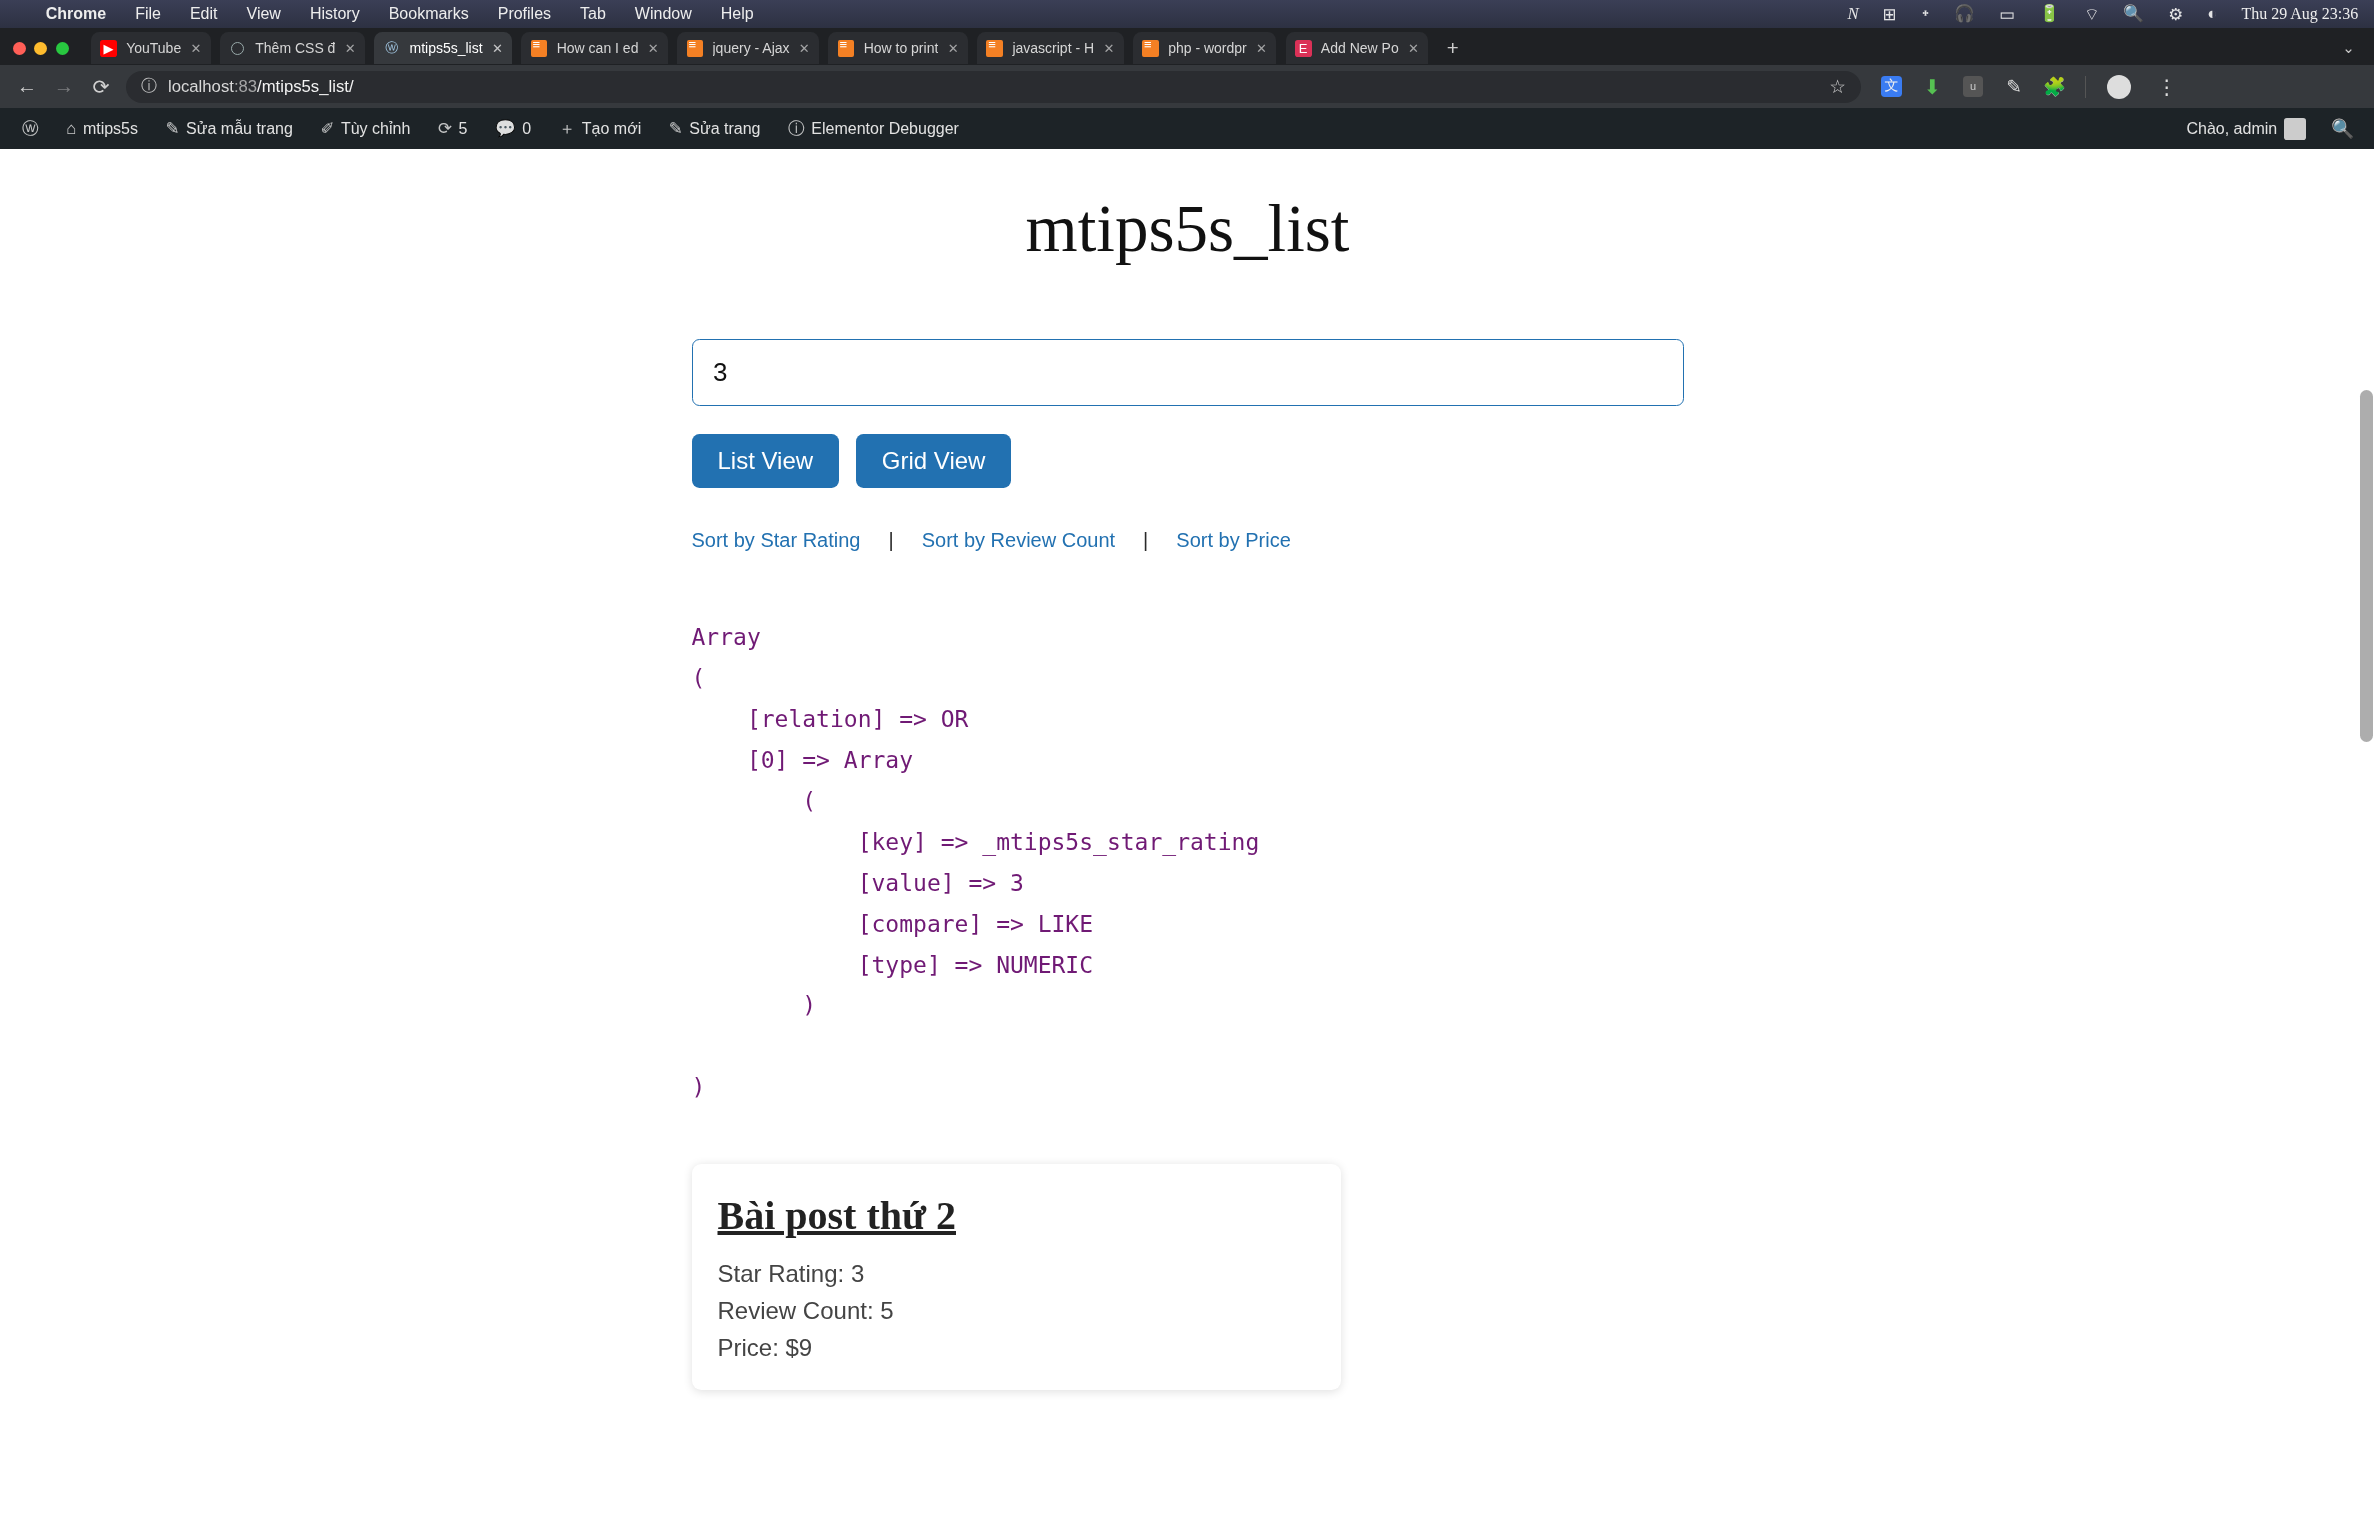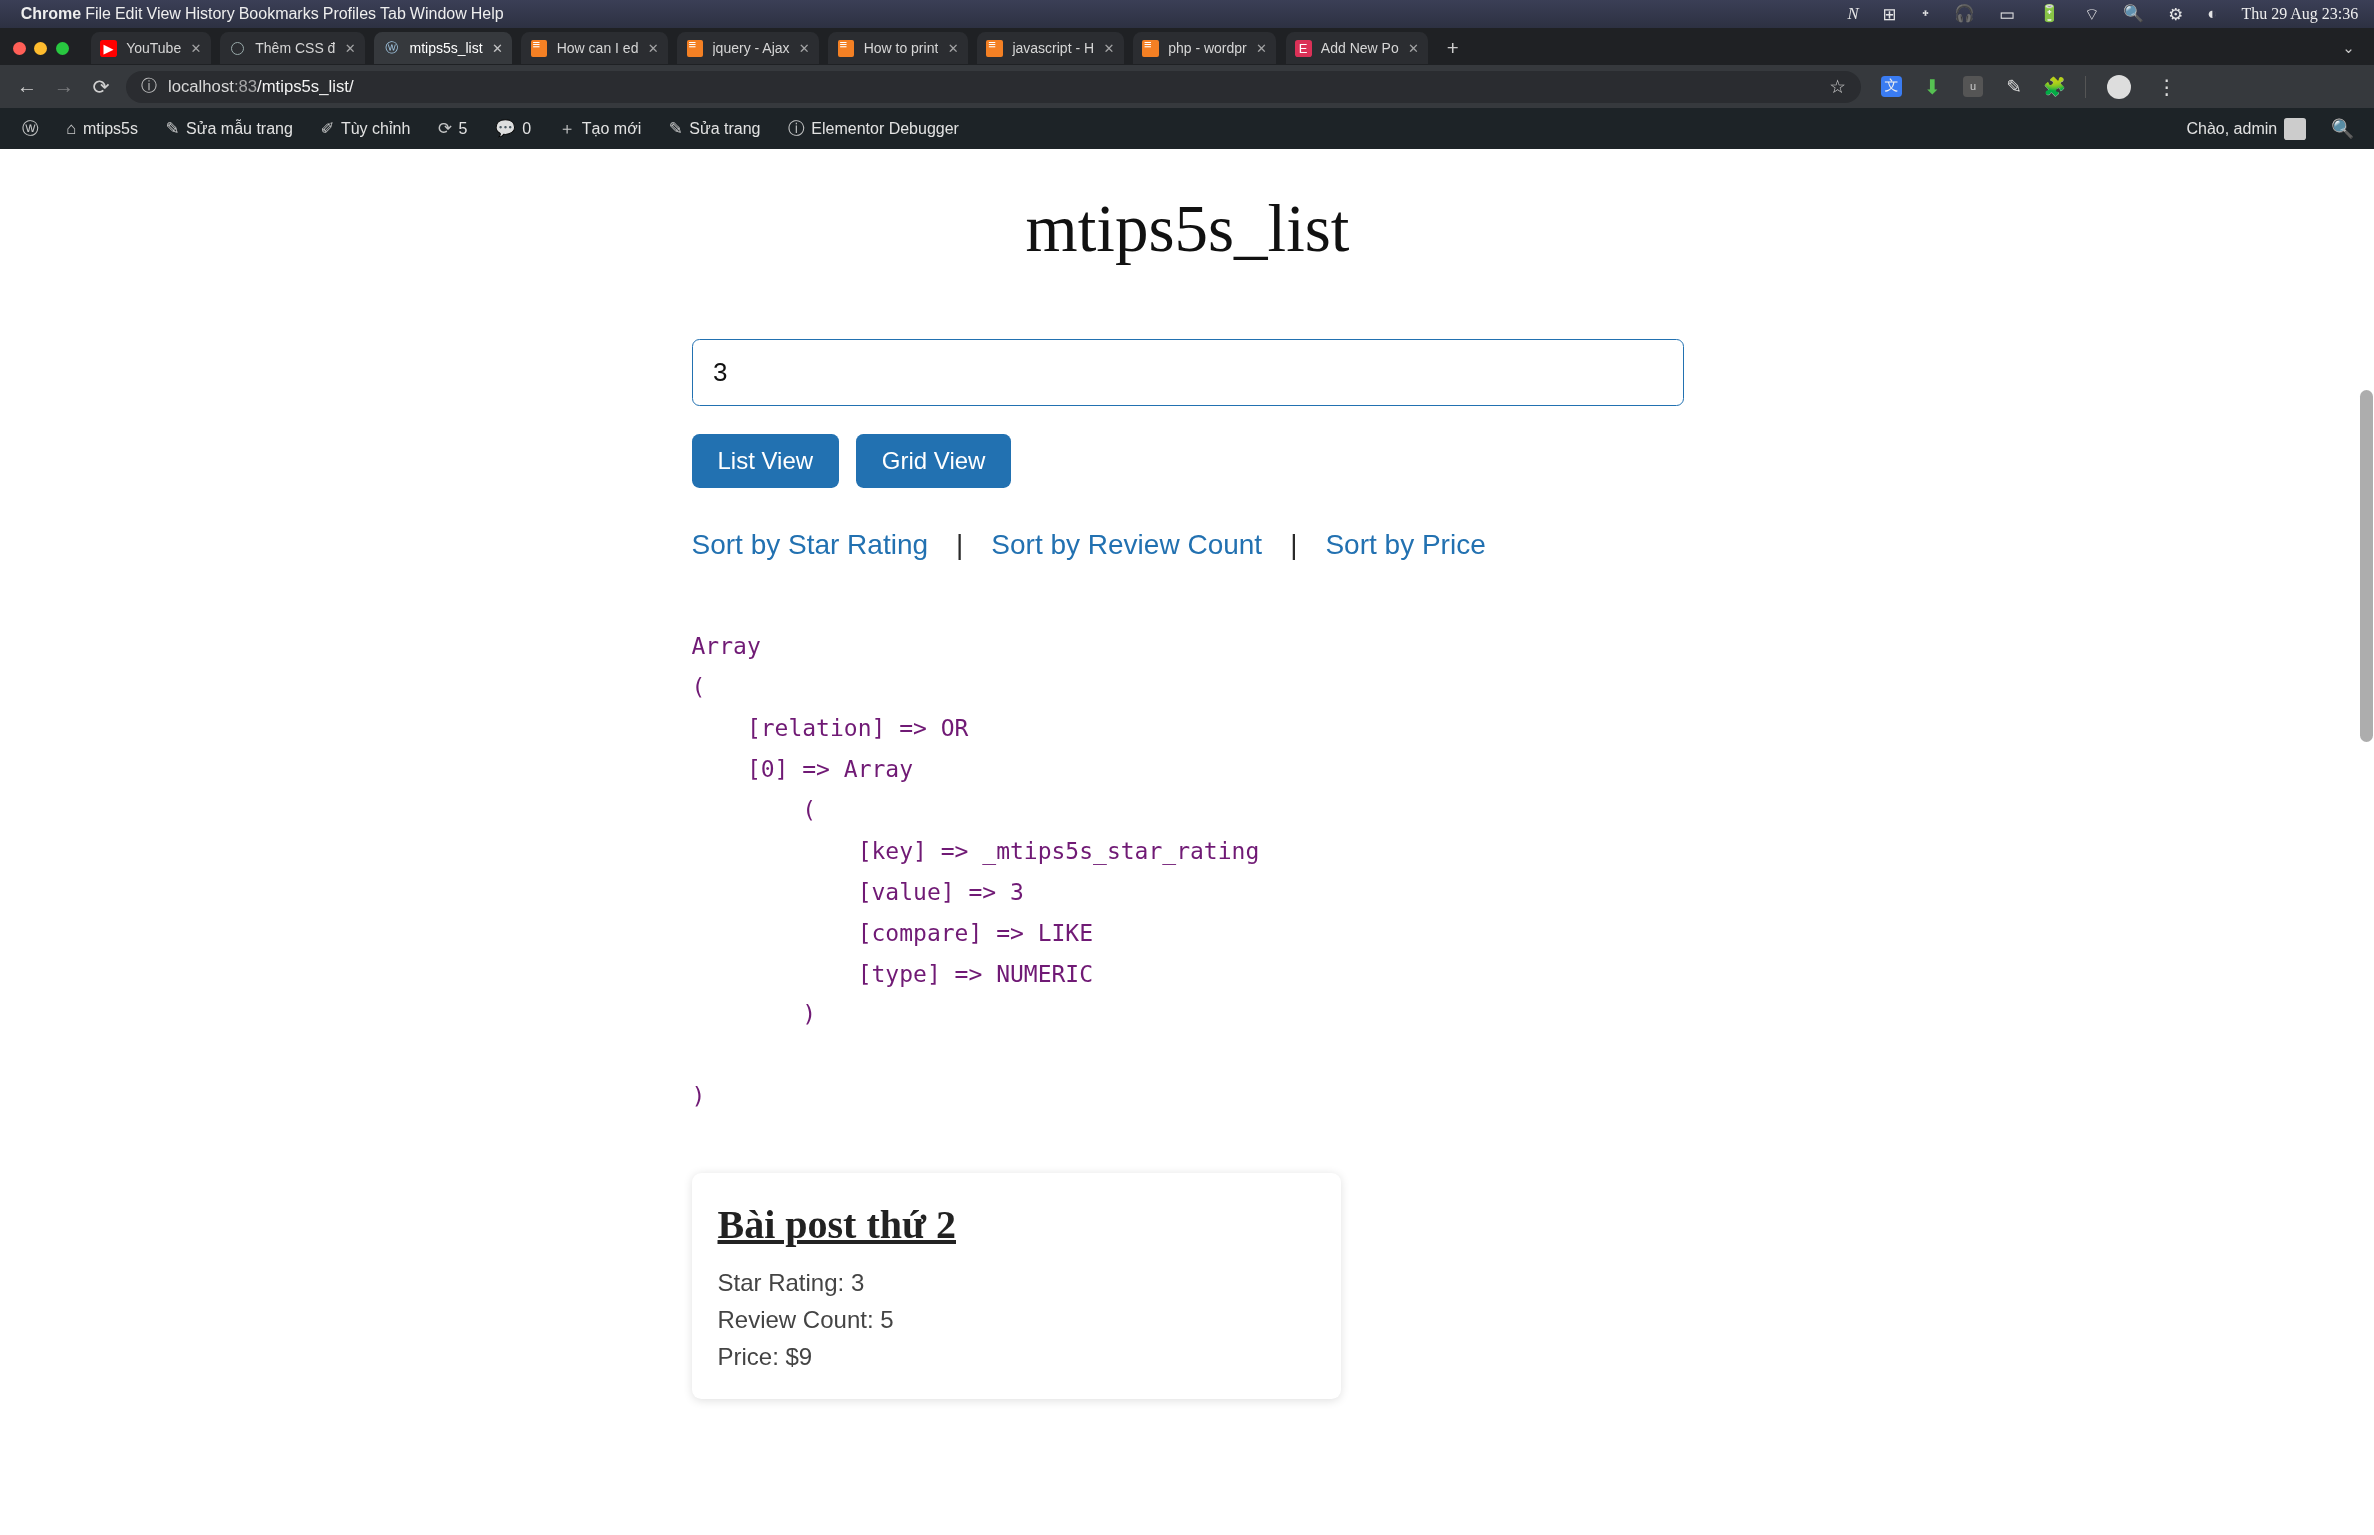--- a/index.html
+++ b/index.html
@@ -16,21 +16,21 @@
     .mac-menubar {
       height: 28px;
       background: linear-gradient(180deg, #3b3f56 0%, #2d3142 100%);
       display: flex;
       align-items: center;
       padding: 0 16.7px;
       color: #eee;
       font-size: 16px;
       justify-content: space-between;
     }
-    .mac-menubar .left { display: flex; align-items: center; gap: 4px; }
+    .mac-menubar .left { display: flex; align-items: center; gap: 29px; }
     .mac-menubar .left .logo { font-size: 17.6px; }
     .mac-menubar .left .app { font-weight: 600; }
     .mac-menubar .right { display: flex; align-items: center; gap: 24px; }
     .mac-menubar .right .icon { font-size: 16.7px; opacity: .95; }
     .mac-menubar .datetime { font-size: 16px; font-family: Liberation Serif, serif; }
 
     
     .chrome-window { background: #1f2124; }
     .tab-strip {
       height: 37px;
@@ -172,21 +172,21 @@
       border-radius: 7.4px;
       font-size: 24px;
       padding: 13px 26px;
     }
 
     .sort-row {
       display: flex;
       align-items: center;
       gap: 28px;
       margin-top: 41px;
-      font-size: 28px;
+      font-size: 20px;
       color: #2271b1;
     }
     .sort-row .sep { color: #2a2a2a; }
     .sort-link { color: #2271b1; text-decoration: none; }
 
     .code-dump {
       margin-top: 65px;
       font-family: ui-monospace, SFMono-Regular, Menlo, Monaco, Consolas, monospace;
       font-size: 23px;
       line-height: 1.78;

